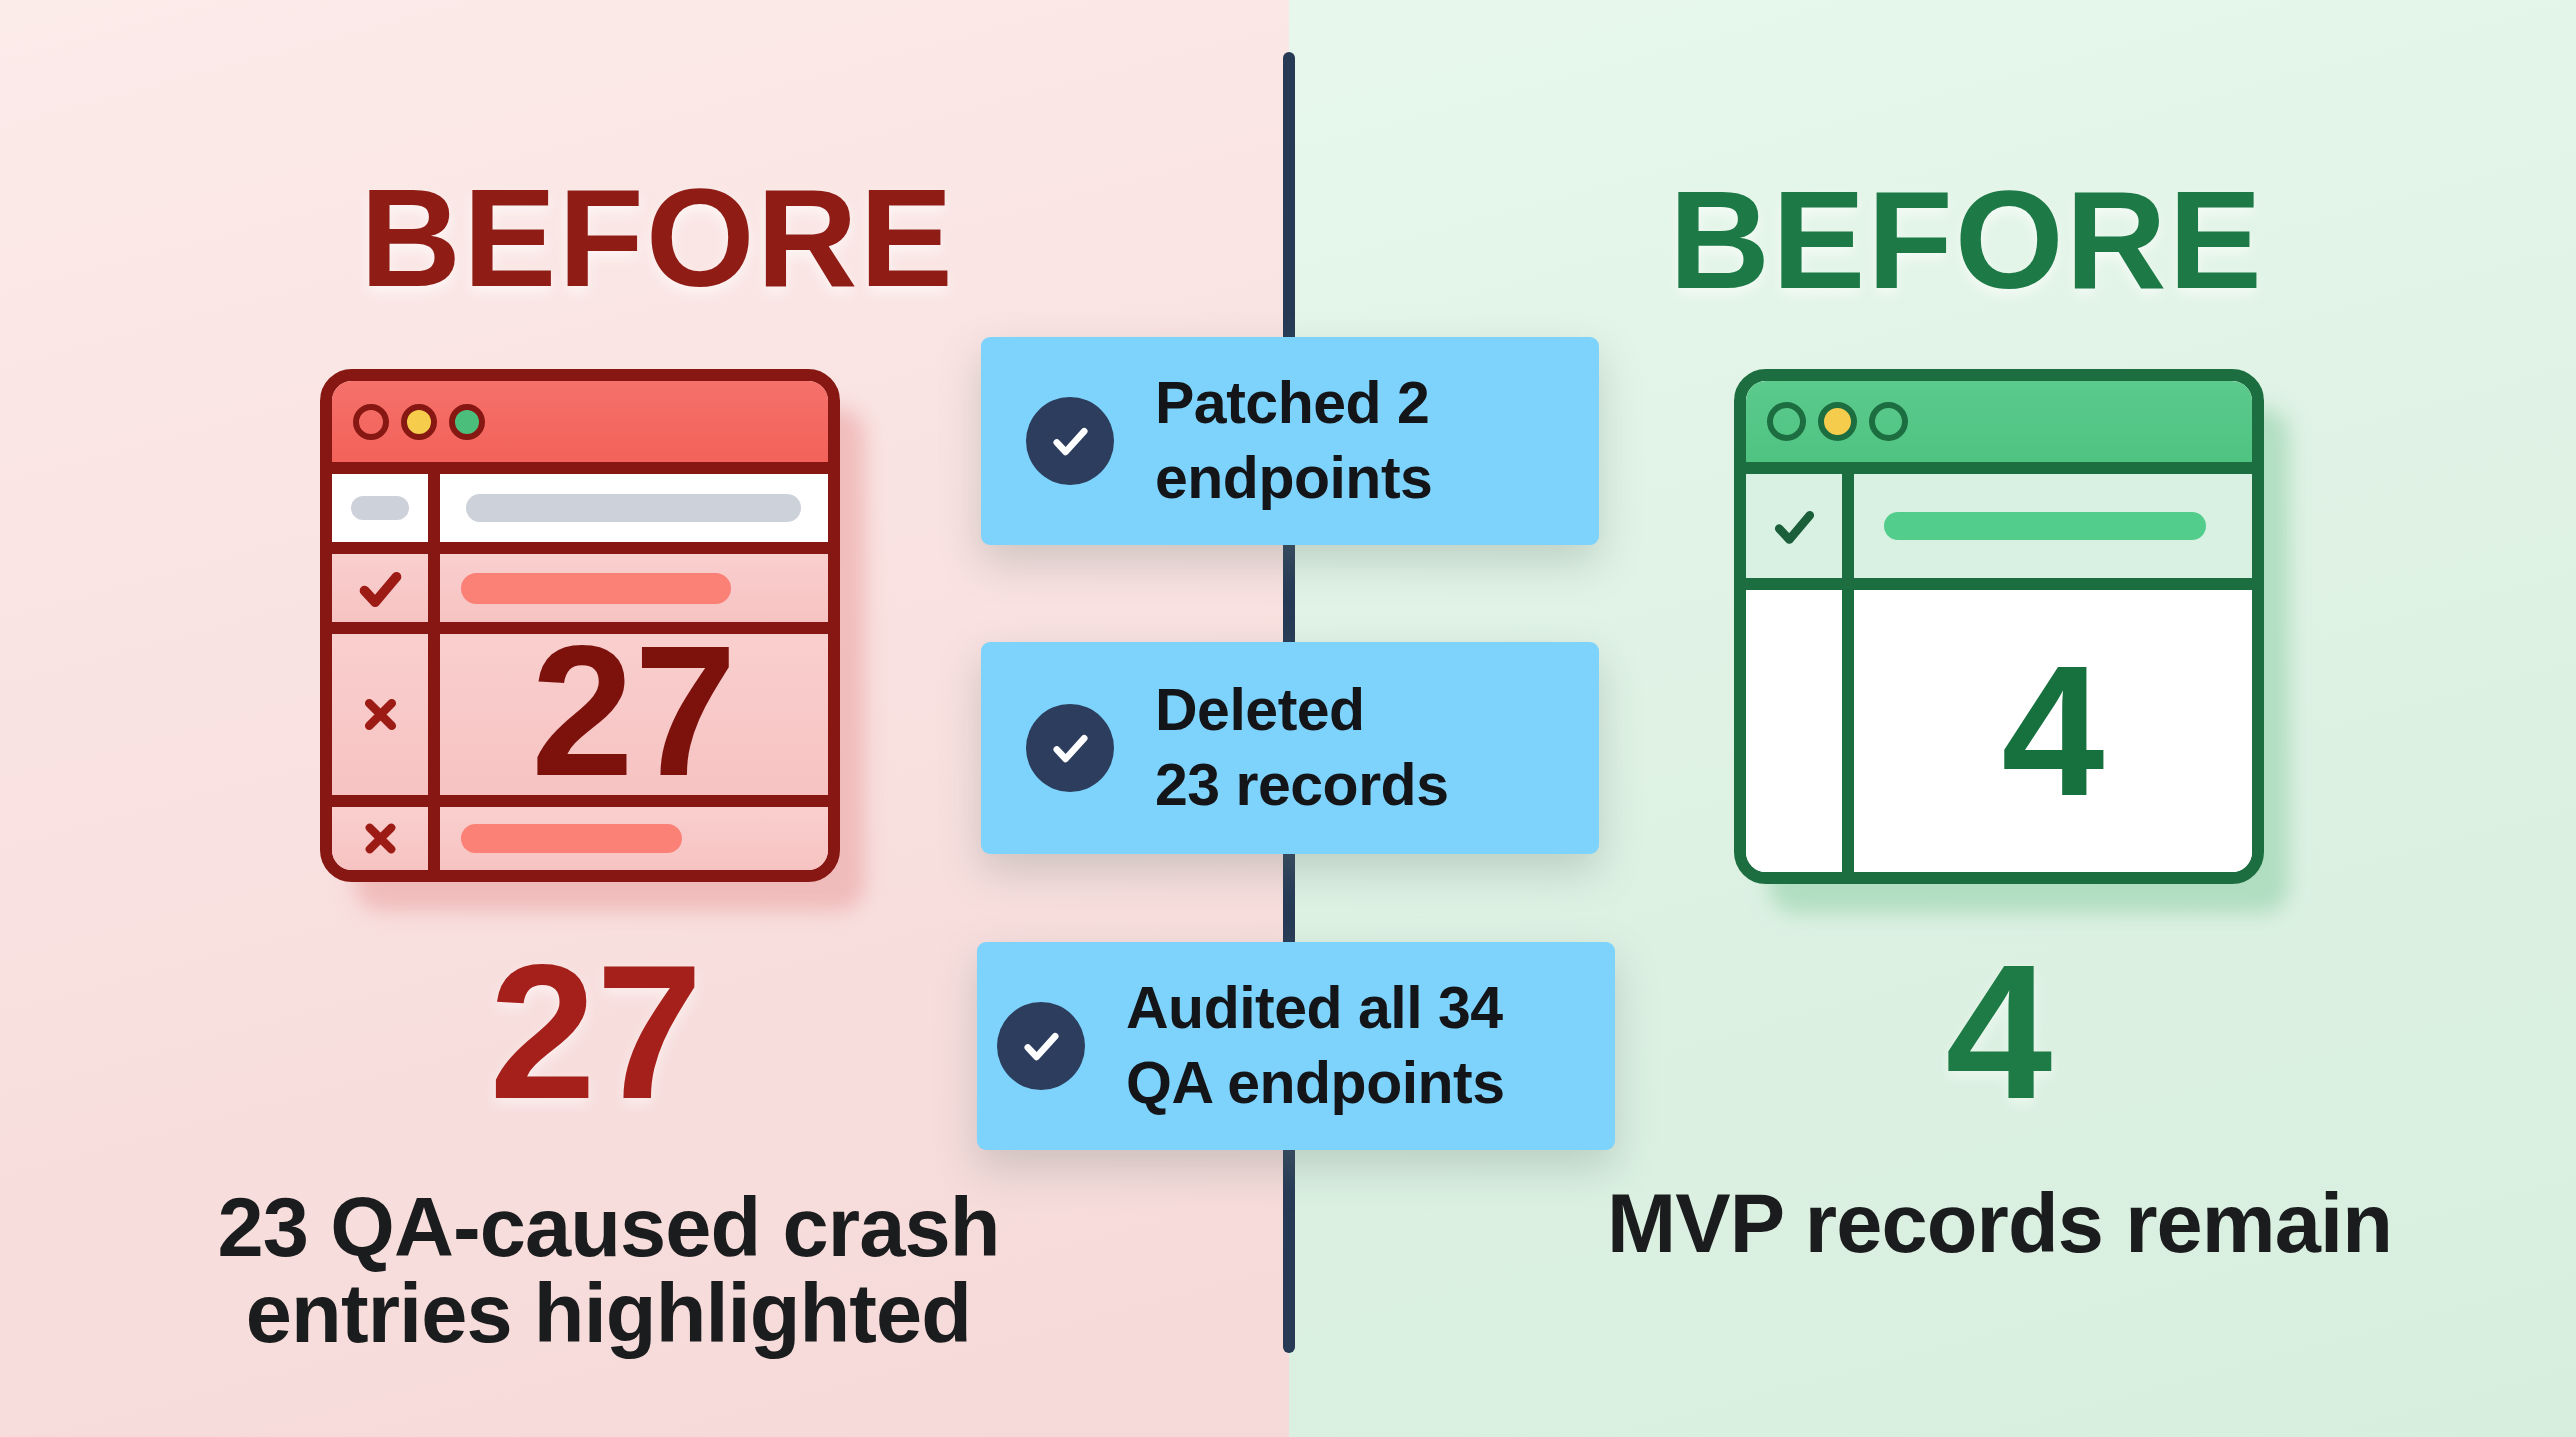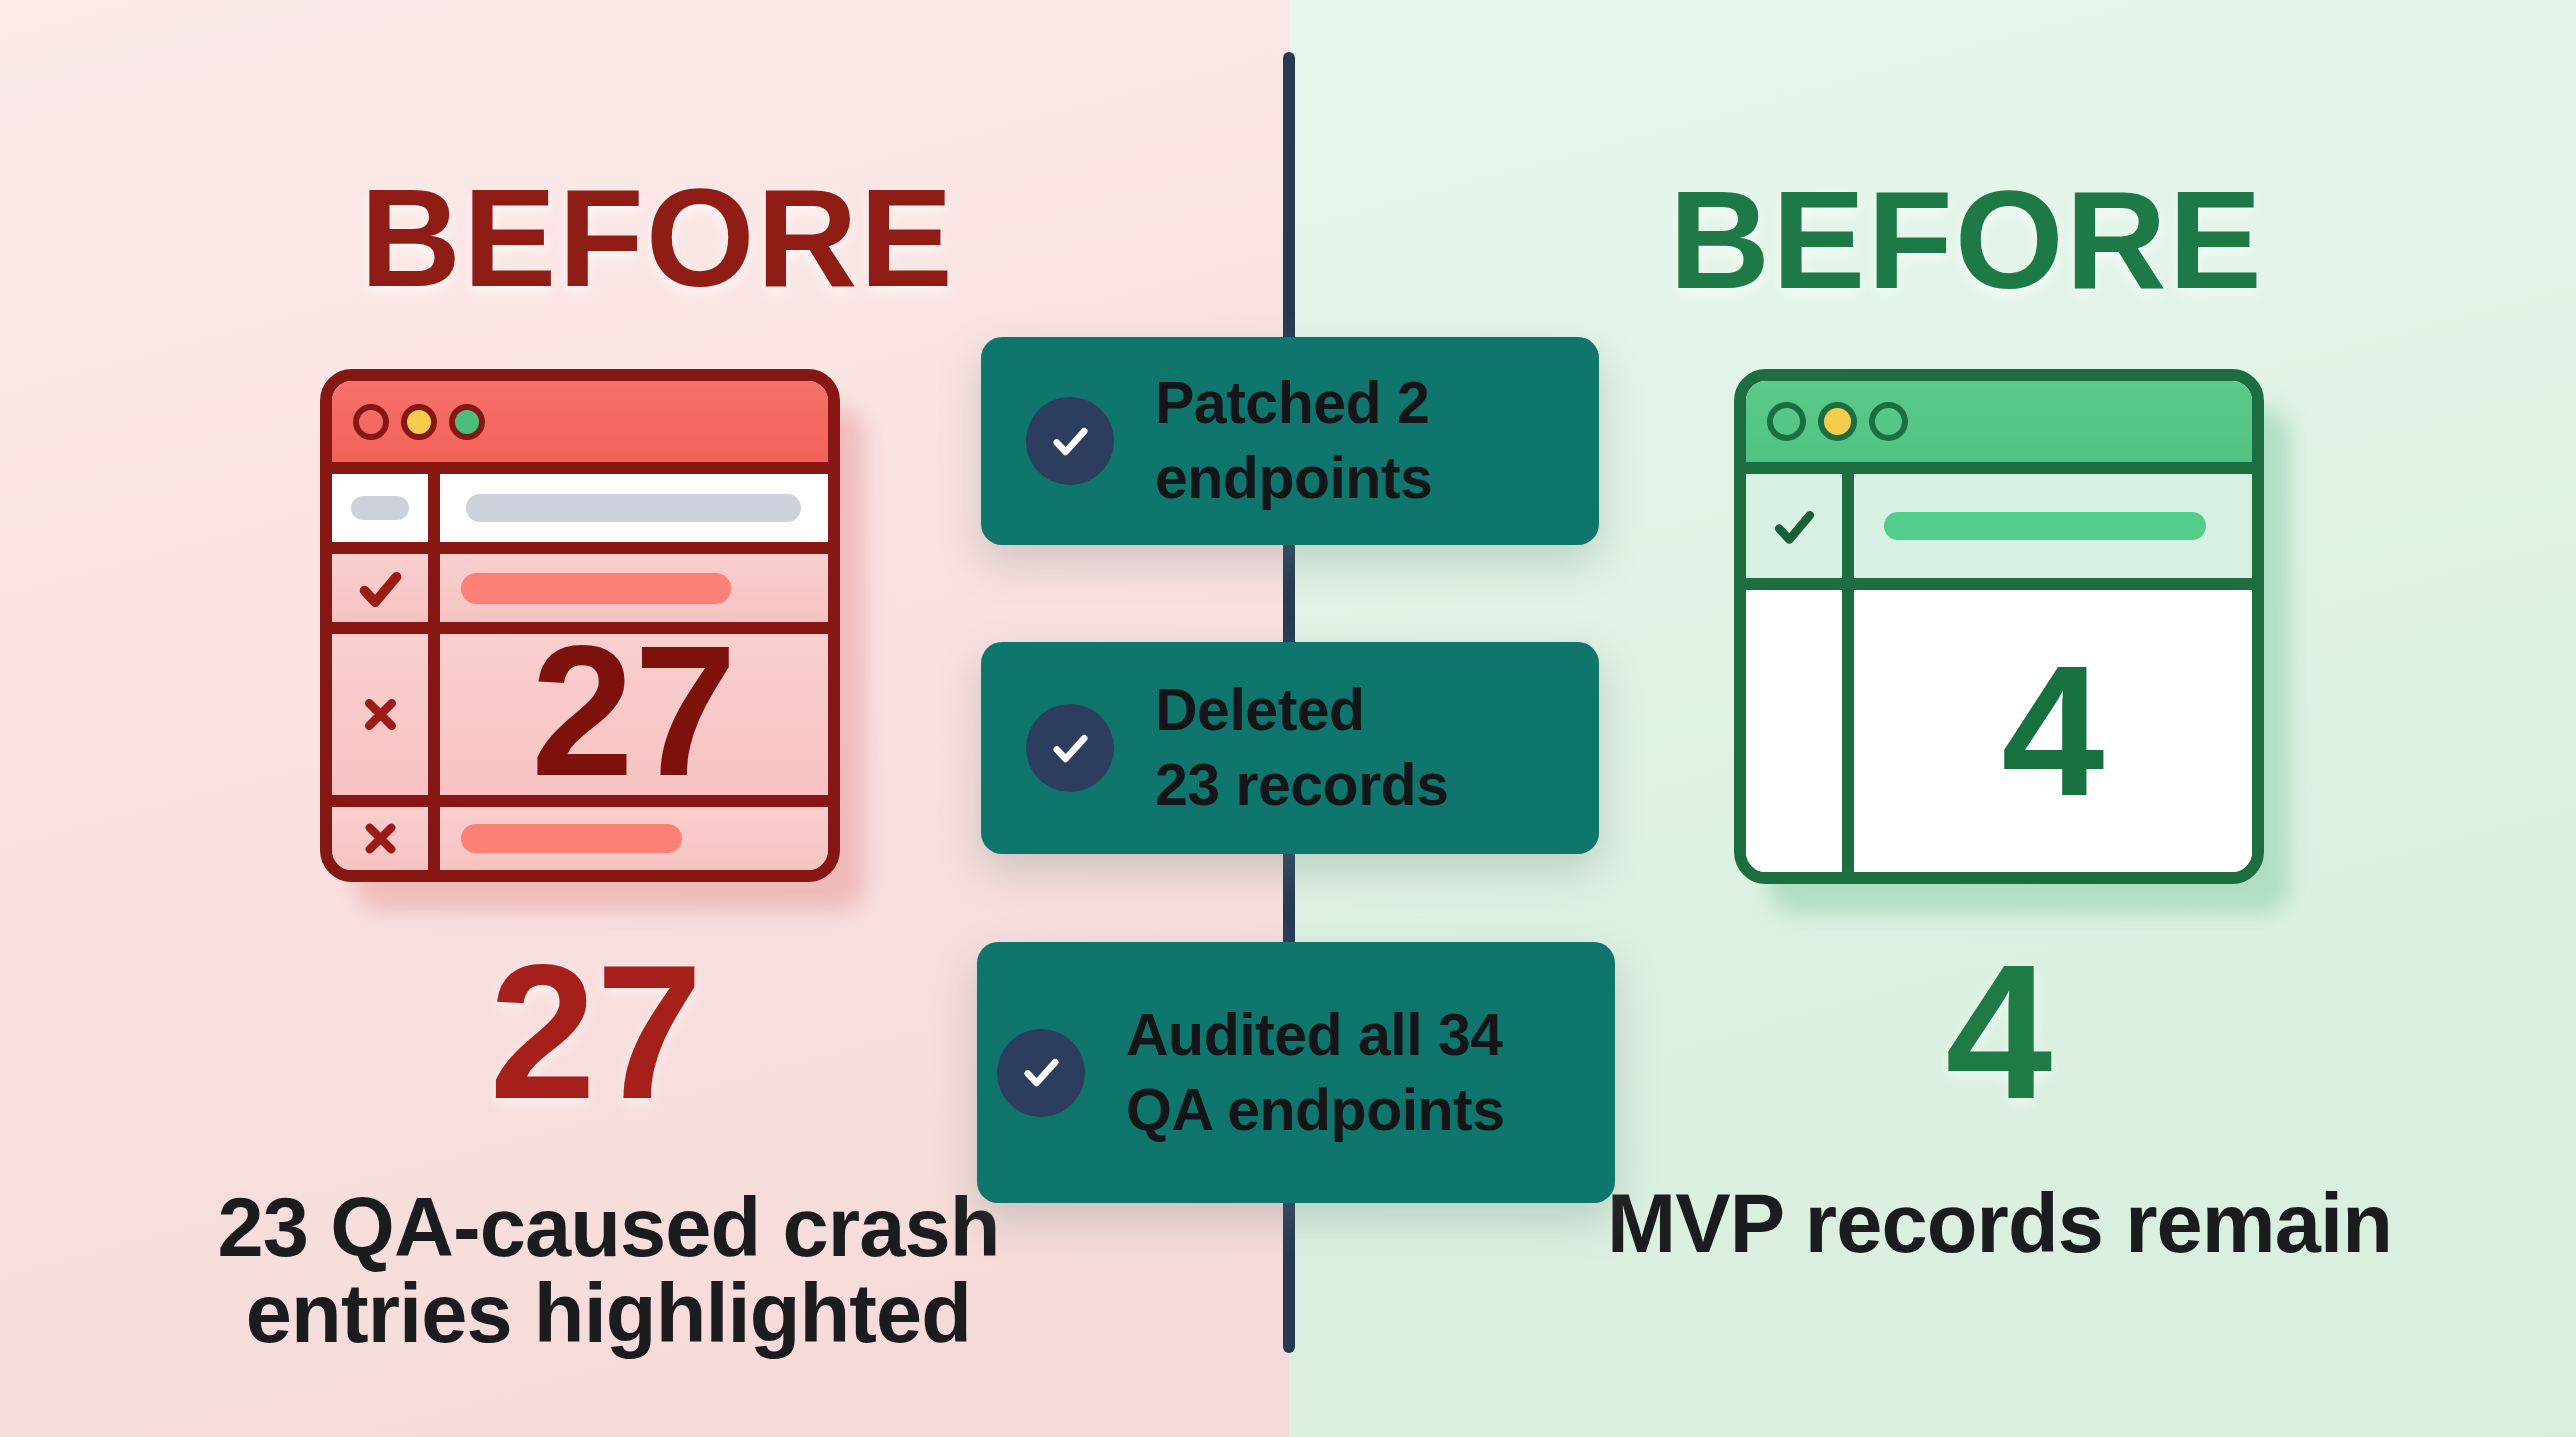--- a/index.html
+++ b/index.html
@@ -88,26 +88,26 @@
   .bignum-right { left: 1709px; top: 936px; color: #1E7B45; }
 
   
   .caption { position: absolute; width: 805px; text-align: center;
     font-size: 83px; font-weight: 700; letter-spacing: -0.9px;
     line-height: 86px; color: #1B1C1E; margin-top: 37px; }
   .caption-left  { left: 206px;  top: 1148px; }
   .caption-right { left: 1597px; top: 1144px; }
 
   
-  .card { position: absolute; background: #0f766e; border-radius: 21px; z-index: 2;
+  .card { position: absolute; background: #7dd3fc; border-radius: 9px; z-index: 2;
     display: flex; align-items: center; padding-left: 45px; box-sizing: border-box;
     box-shadow: 0 17px 41px rgba(105,130,118,0.30); }
   .card-1 { left: 981px; top: 337px;  width: 618px; height: 208px; }
   .card-2 { left: 981px; top: 642px;  width: 618px; height: 212px; }
-  .card-3 { left: 977px; top: 942px; width: 638px; height: 261px; padding-left: 20px; }
+  .card-3 { left: 977px; top: 942px; width: 638px; height: 208px; padding-left: 20px; }
 
   .check-circle { flex: 0 0 88px; height: 88px; border-radius: 50%;
     background: #2C3D5D; display: flex; align-items: center; justify-content: center;
     margin-right: 41px; }
 
   .card-text { font-size: 59px; font-weight: 700; line-height: 75px;
     color: #141518; letter-spacing: -0.5px; }
 </style>
 </head>
 <body>

